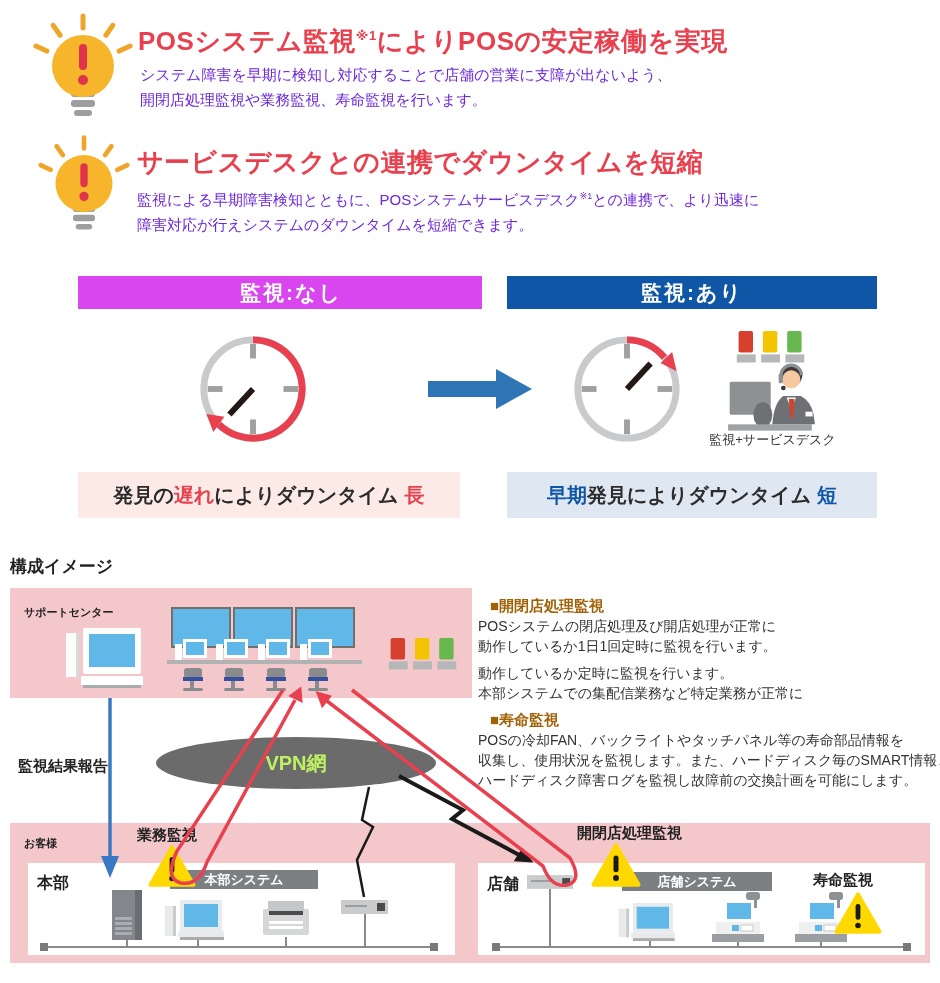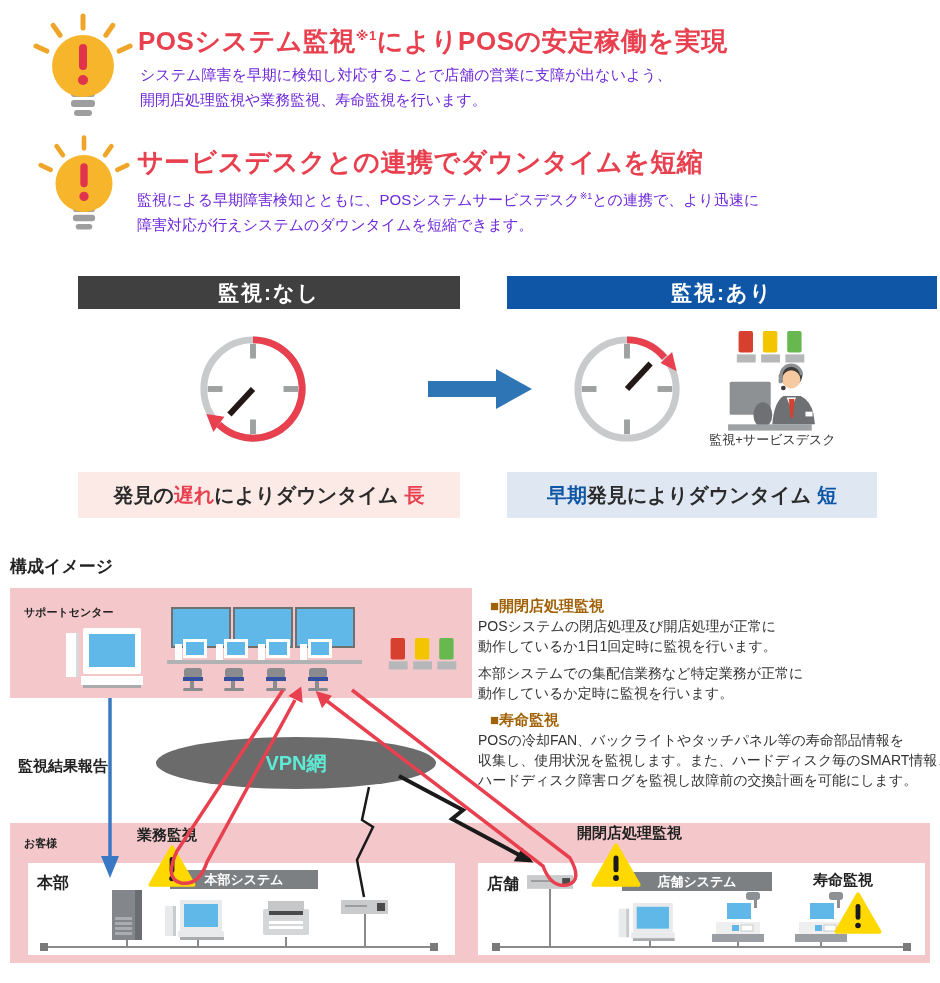--- a/index.html
+++ b/index.html
@@ -6,36 +6,36 @@
   .page{position:relative;width:940px;height:983px;background:#fff;overflow:hidden;
         font-family:"Liberation Sans","DejaVu Sans",sans-serif;color:#2b2b2b;}
   
   .h1{position:absolute;font-size:26px;font-weight:bold;color:#E8404E;letter-spacing:.5px;white-space:nowrap;}
   .h1 sup{font-size:13px;}
   .ibody{position:absolute;font-size:15px;line-height:25px;color:#6d28d9;white-space:nowrap;}
   .ibody sup{font-size:9px;}
   
   .hdr{position:absolute;height:33px;line-height:33px;text-align:center;color:#fff;
        font-size:21px;font-weight:bold;letter-spacing:2px;}
-  .red-bg{background:#404040;} .blue-bg{background:#0F57A6;}
+  .red-bg{background:#d946ef;padding-left:22px;} .blue-bg{background:#0F57A6;}
   .result{position:absolute;height:46px;line-height:46px;text-align:center;
           font-size:20px;font-weight:bold;color:#2b2b2b;white-space:nowrap;}
   .pale-pink{background:#FBEAE6;} .pale-blue{background:#DFE7F3;}
   .result .red{color:#E8404E;} .result .blue{color:#0F57A6;} .result .gap{margin-left:6px;}
   .caption{position:absolute;font-size:13px;color:#333;text-align:center;}
   
   .dg-title{position:absolute;font-size:17px;font-weight:bold;color:#222;}
   .panel{position:absolute;background:#F4C8CB;}
   .whitebox{position:absolute;background:#fff;}
   .plabel{position:absolute;font-size:11px;font-weight:bold;color:#222;white-space:nowrap;}
   .slabel{position:absolute;font-size:15px;font-weight:bold;color:#222;white-space:nowrap;z-index:4;}
   .bar{position:absolute;background:#7D8083;color:#fff;font-size:13px;font-weight:bold;
        text-align:center;line-height:19px;height:19px;z-index:3;}
   .vpn{position:absolute;left:156px;top:737px;width:280px;height:52px;background:#6B6B6B;
-       border-radius:50%;color:#5eead4;font-size:20px;font-weight:bold;text-align:center;line-height:52px;z-index:2;}
+       border-radius:50%;color:#bef264;font-size:20px;font-weight:bold;text-align:center;line-height:52px;z-index:2;}
   .notes{position:absolute;left:478px;top:596px;width:460px;}
   .nt{font-size:15px;font-weight:bold;color:#a16207;line-height:20px;margin-left:12px;}
   .nl{font-size:14px;color:#333;line-height:20px;white-space:nowrap;}
   .note{margin-bottom:7px;}
   .netline{position:absolute;height:2px;background:#8A8A8A;z-index:2;}
   .netsq{position:absolute;width:8px;height:8px;background:#7A7A7A;z-index:2;}
   .vline{position:absolute;width:2px;background:#8A8A8A;z-index:2;}
   svg{position:absolute;overflow:visible;}
   .dev{z-index:3;}
   #overlay{left:0;top:0;z-index:6;pointer-events:none;}
@@ -81,21 +81,21 @@
     <rect x="46" y="34" width="8" height="26" rx="4" fill="#E0334C"></rect>
     <circle cx="50" cy="70" r="5" fill="#E0334C"></circle>
   </svg>
   <div class="h1" style="left:137px;top:145px">サービスデスクとの連携でダウンタイムを短縮</div>
   <div class="ibody" style="left:137px;top:184px">
     <div><span>監視による早期障害検知とともに、POSシステムサービスデスク</span><sup>※1</sup><span>との連携で、より迅速に</span></div>
     <div>障害対応が行えシステムのダウンタイムを短縮できます。</div>
   </div>
 
   <div class="hdr red-bg" style="left:78px;top:276px;width:382px">監視:なし</div>
-  <div class="hdr blue-bg" style="left:507px;top:276px;width:430px">監視:あり</div>
+  <div class="hdr blue-bg" style="left:507px;top:276px;width:370px">監視:あり</div>
 
   <svg style="left:194px;top:330px" width="118" height="118" viewBox="0 0 120 120">
     <circle cx="60" cy="60" r="50" fill="none" stroke="#C9CACB" stroke-width="7"></circle>
     <rect x="57" y="14" width="6" height="15" fill="#9FA0A0"></rect>
     <rect x="57" y="91" width="6" height="15" fill="#9FA0A0"></rect>
     <rect x="14" y="57" width="15" height="6" fill="#9FA0A0"></rect>
     <rect x="91" y="57" width="15" height="6" fill="#9FA0A0"></rect>
     <path d="M60,10 A50,50 0 1 1 25.3,96" fill="none" stroke="#E8404E" stroke-width="7"></path>
     <polygon points="12.5,85.5 30.9,88.2 19.7,103.8" fill="#E8404E"></polygon>
     <line x1="60" y1="60" x2="36" y2="86" stroke="#231815" stroke-width="6"></line>
@@ -212,22 +212,22 @@
       <rect x="54" y="26" width="21" height="9" fill="#B5B7B9"></rect>
   </svg>
 
   <div class="notes">
     <div class="note">
       <div class="nt">■開閉店処理監視</div>
       <div class="nl">POSシステムの閉店処理及び開店処理が正常に</div>
       <div class="nl">動作しているか1日1回定時に監視を行います。</div>
     </div>
     <div class="note">
+      <div class="nl">動作しているか定時に監視を行います。</div>
       <div class="nl">本部システムでの集配信業務など特定業務が正常に</div>
-      <div class="nl">動作しているか定時に監視を行います。</div>
     </div>
     <div class="note">
       <div class="nt">■寿命監視</div>
       <div class="nl">POSの冷却FAN、バックライトやタッチパネル等の寿命部品情報を</div>
       <div class="nl">収集し、使用状況を監視します。また、ハードディスク毎のSMART情報、</div>
       <div class="nl">ハードディスク障害ログを監視し故障前の交換計画を可能にします。</div>
     </div>
   </div>
 
   <div class="slabel" style="left:18px;top:757px">監視結果報告</div>

